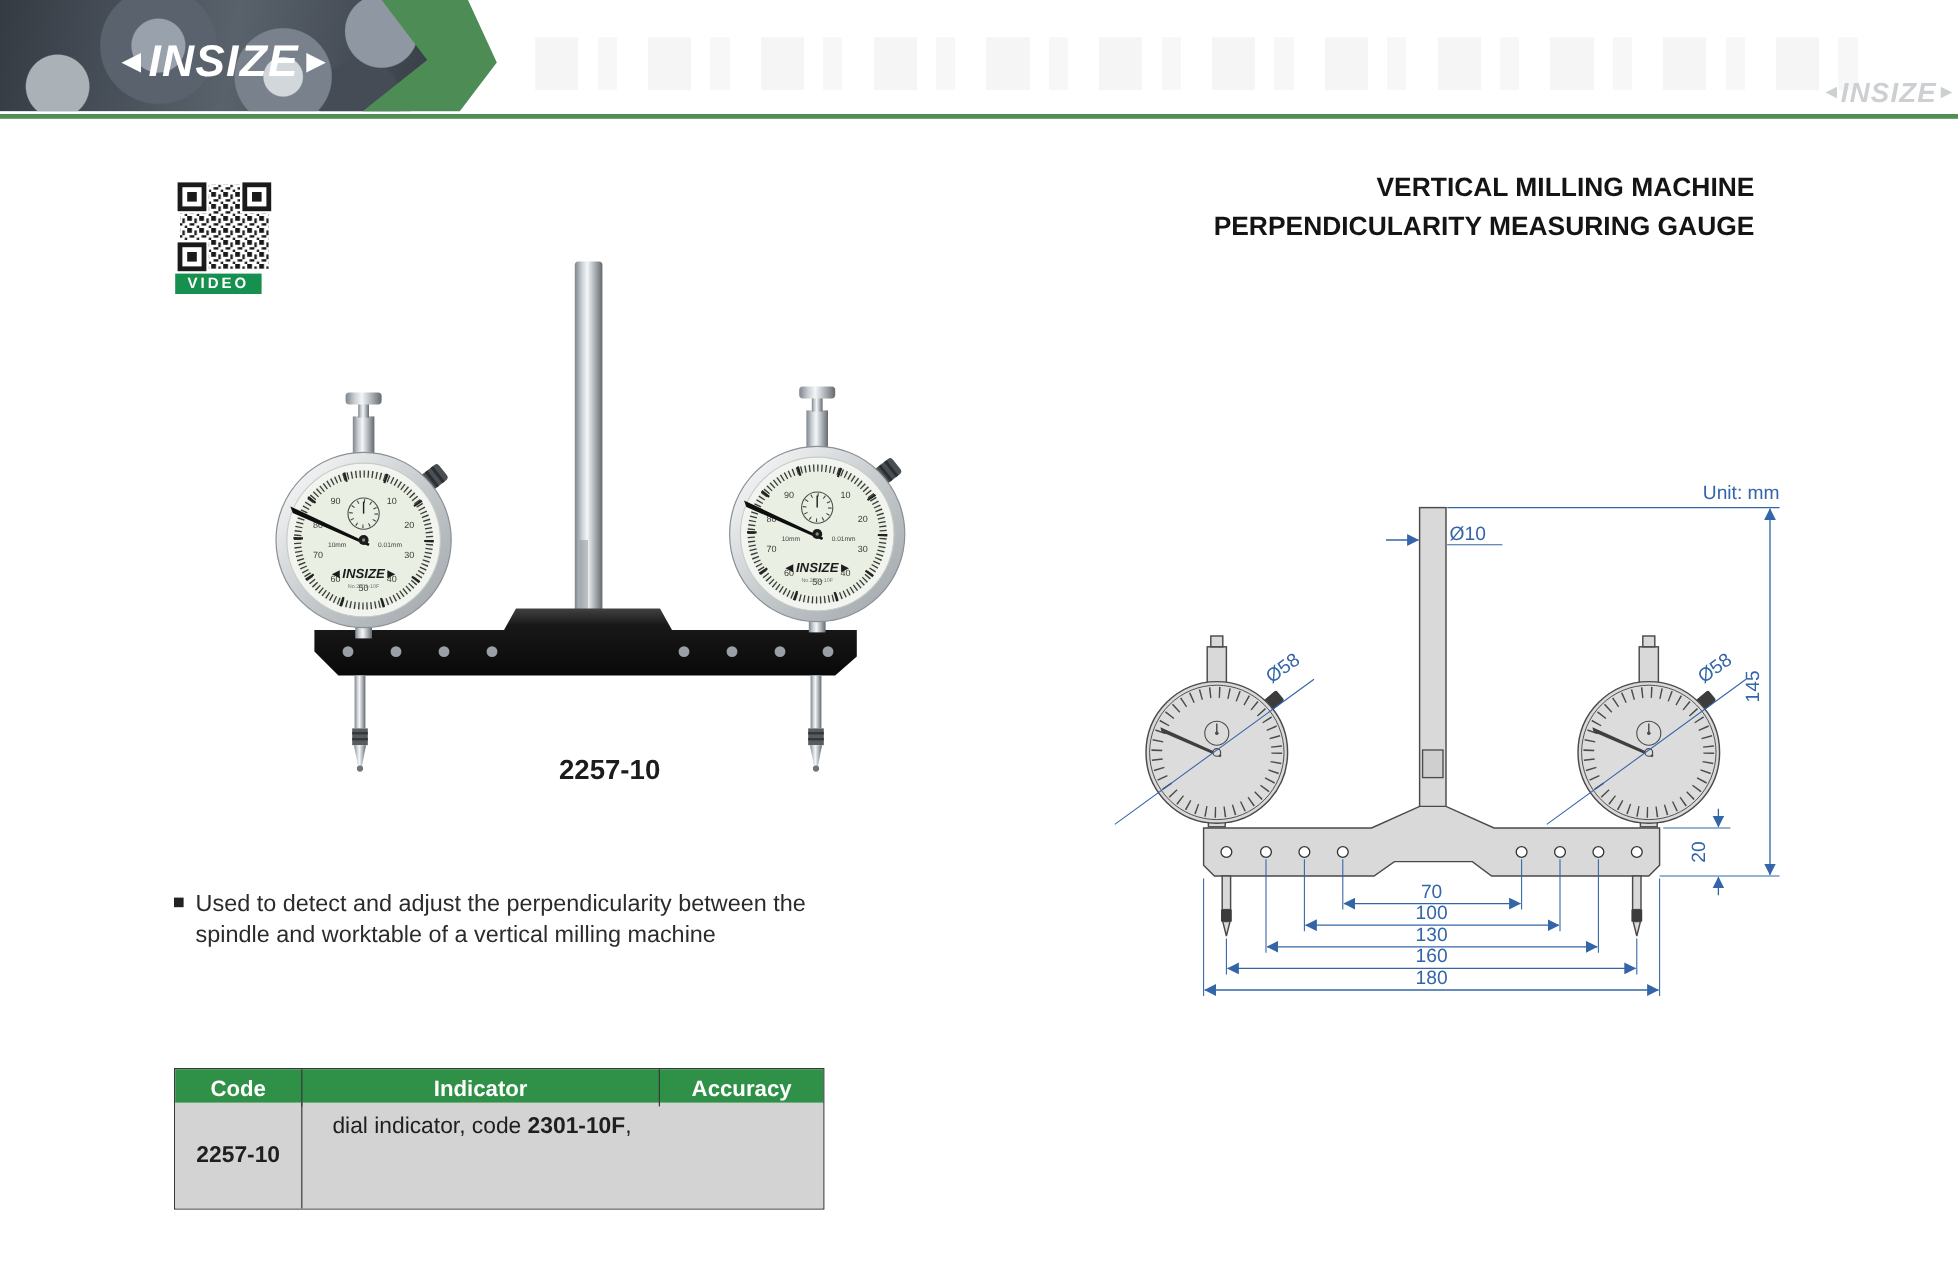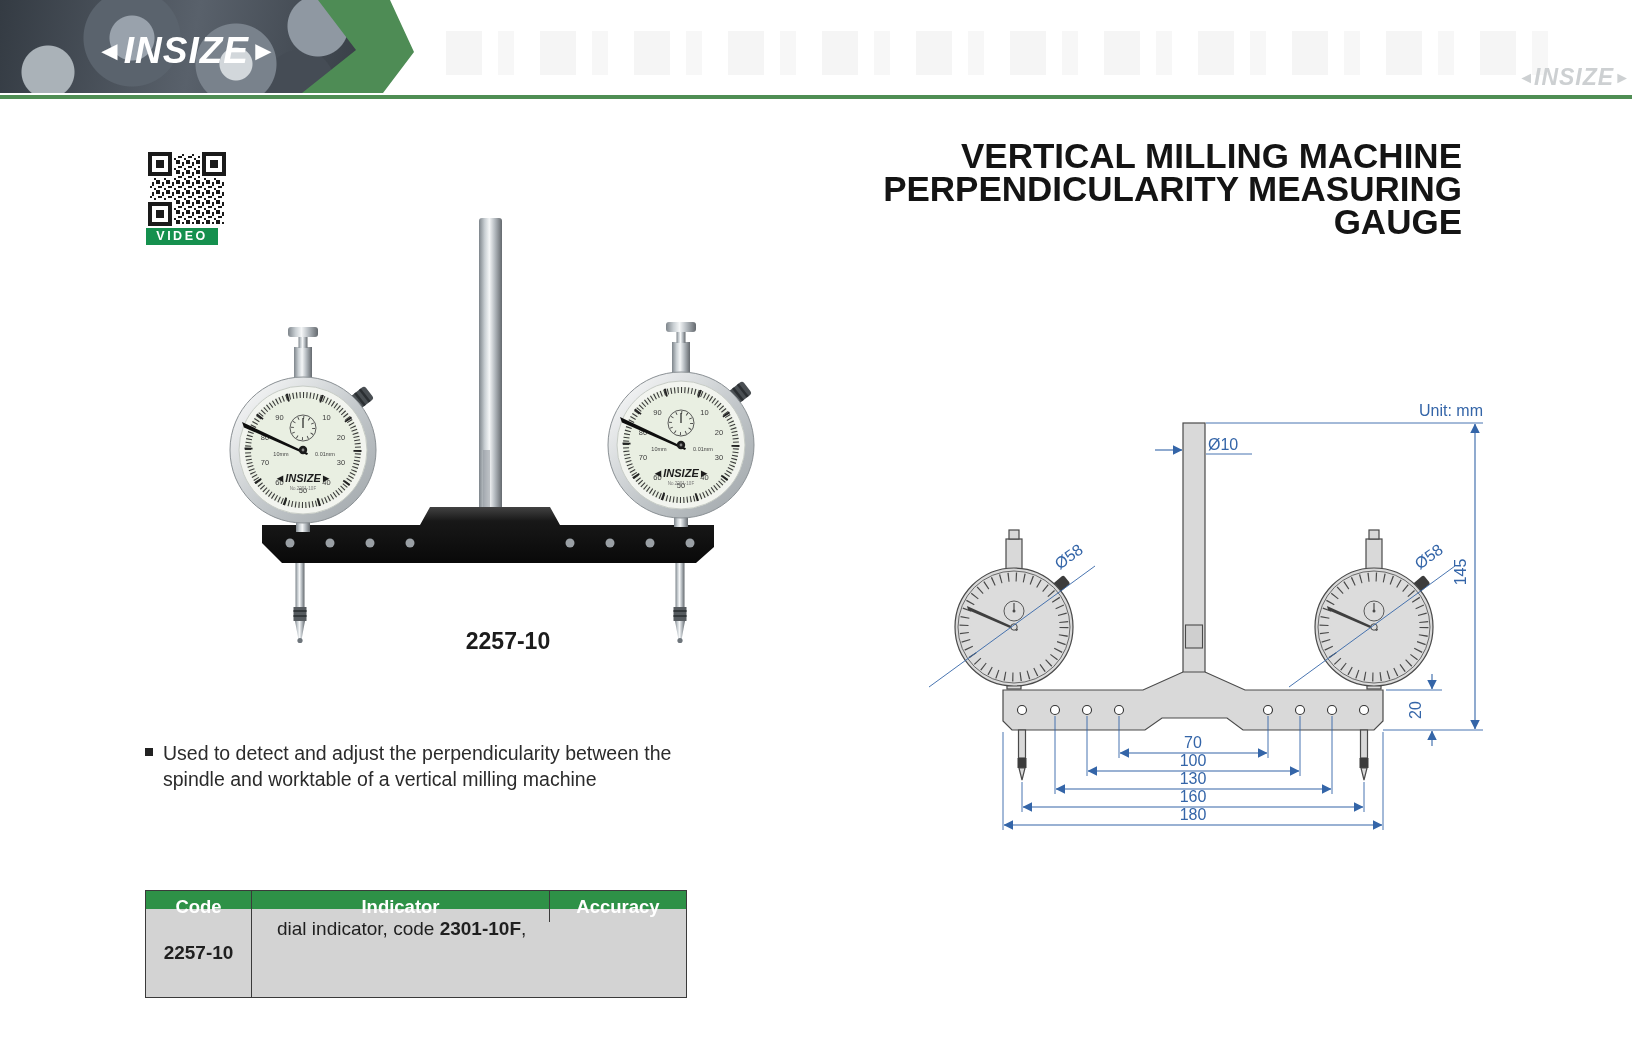--- a/index.html
+++ b/index.html
@@ -37,21 +37,21 @@
   .header-line { position:absolute; left:0; top:95px; width:1632px; height:4px; background:#4f8e54; }
 
   
   .qr-wrap { position:absolute; left:146px; top:150px; width:82px; }
   .video-badge { position:absolute; left:146px; top:228px; width:72px; height:17px;
     background:#15904e; color:#fff; font-weight:bold; font-size:12.5px; letter-spacing:2.5px;
     text-align:center; line-height:17px; }
 
   
   .page-title { position:absolute; left:830px; top:139px; width:632px; text-align:right;
-    font-weight:bold; font-size:35px; line-height:33px; color:#141414; }
+    font-weight:bold; font-size:22px; line-height:33px; color:#141414; }
 
   
   .photo-svg { position:absolute; left:220px; top:205px; }
   .product-caption { position:absolute; left:428px; top:628px; width:160px; text-align:center;
     font-weight:bold; font-size:23px; color:#1c1c1c; }
 
   
   .drawing-svg { position:absolute; left:900px; top:380px; }
   svg { font-family:"Liberation Sans", sans-serif; }
   .dl { stroke:#3465a8; stroke-width:1.1; fill:none; }
@@ -60,21 +60,21 @@
   .d-fill { fill:#d9d9d9; stroke:#4a4a4a; stroke-width:1.2; }
 
   
   .description { position:absolute; left:145px; top:740px; width:580px; display:flex; }
   .bullet { width:8px; height:8px; background:#222; margin-top:8px; flex:0 0 8px; }
   .desc-text { margin-left:10px; width:558px; font-size:19.5px; line-height:26px; color:#2b2b2b; }
 
   
   .spec-table { position:absolute; left:145px; top:890px; width:542px; border:1px solid #3a3a3a; }
   .t-head, .t-row { display:grid; grid-template-columns:105px 298px 137px; }
-  .t-head { background:#2e9147; color:#fff; font-weight:bold; font-size:18.5px; height:18px; }
+  .t-head { background:#2e9147; color:#fff; font-weight:bold; font-size:18.5px; height:28px; }
   .t-head .c { line-height:31px; text-align:center; }
   .t-row { background:#d3d3d3; color:#1f1f1f; font-size:19px; height:88px; }
   .c + .c { border-left:1px solid #3a3a3a; }
   .cell-center { display:flex; align-items:center; justify-content:center; }
   .cell-code { font-weight:bold; }
   .cell-ind { padding:7px 4px 0 25px; line-height:26.5px; }
 </style>
 </head>
 <body>
 

